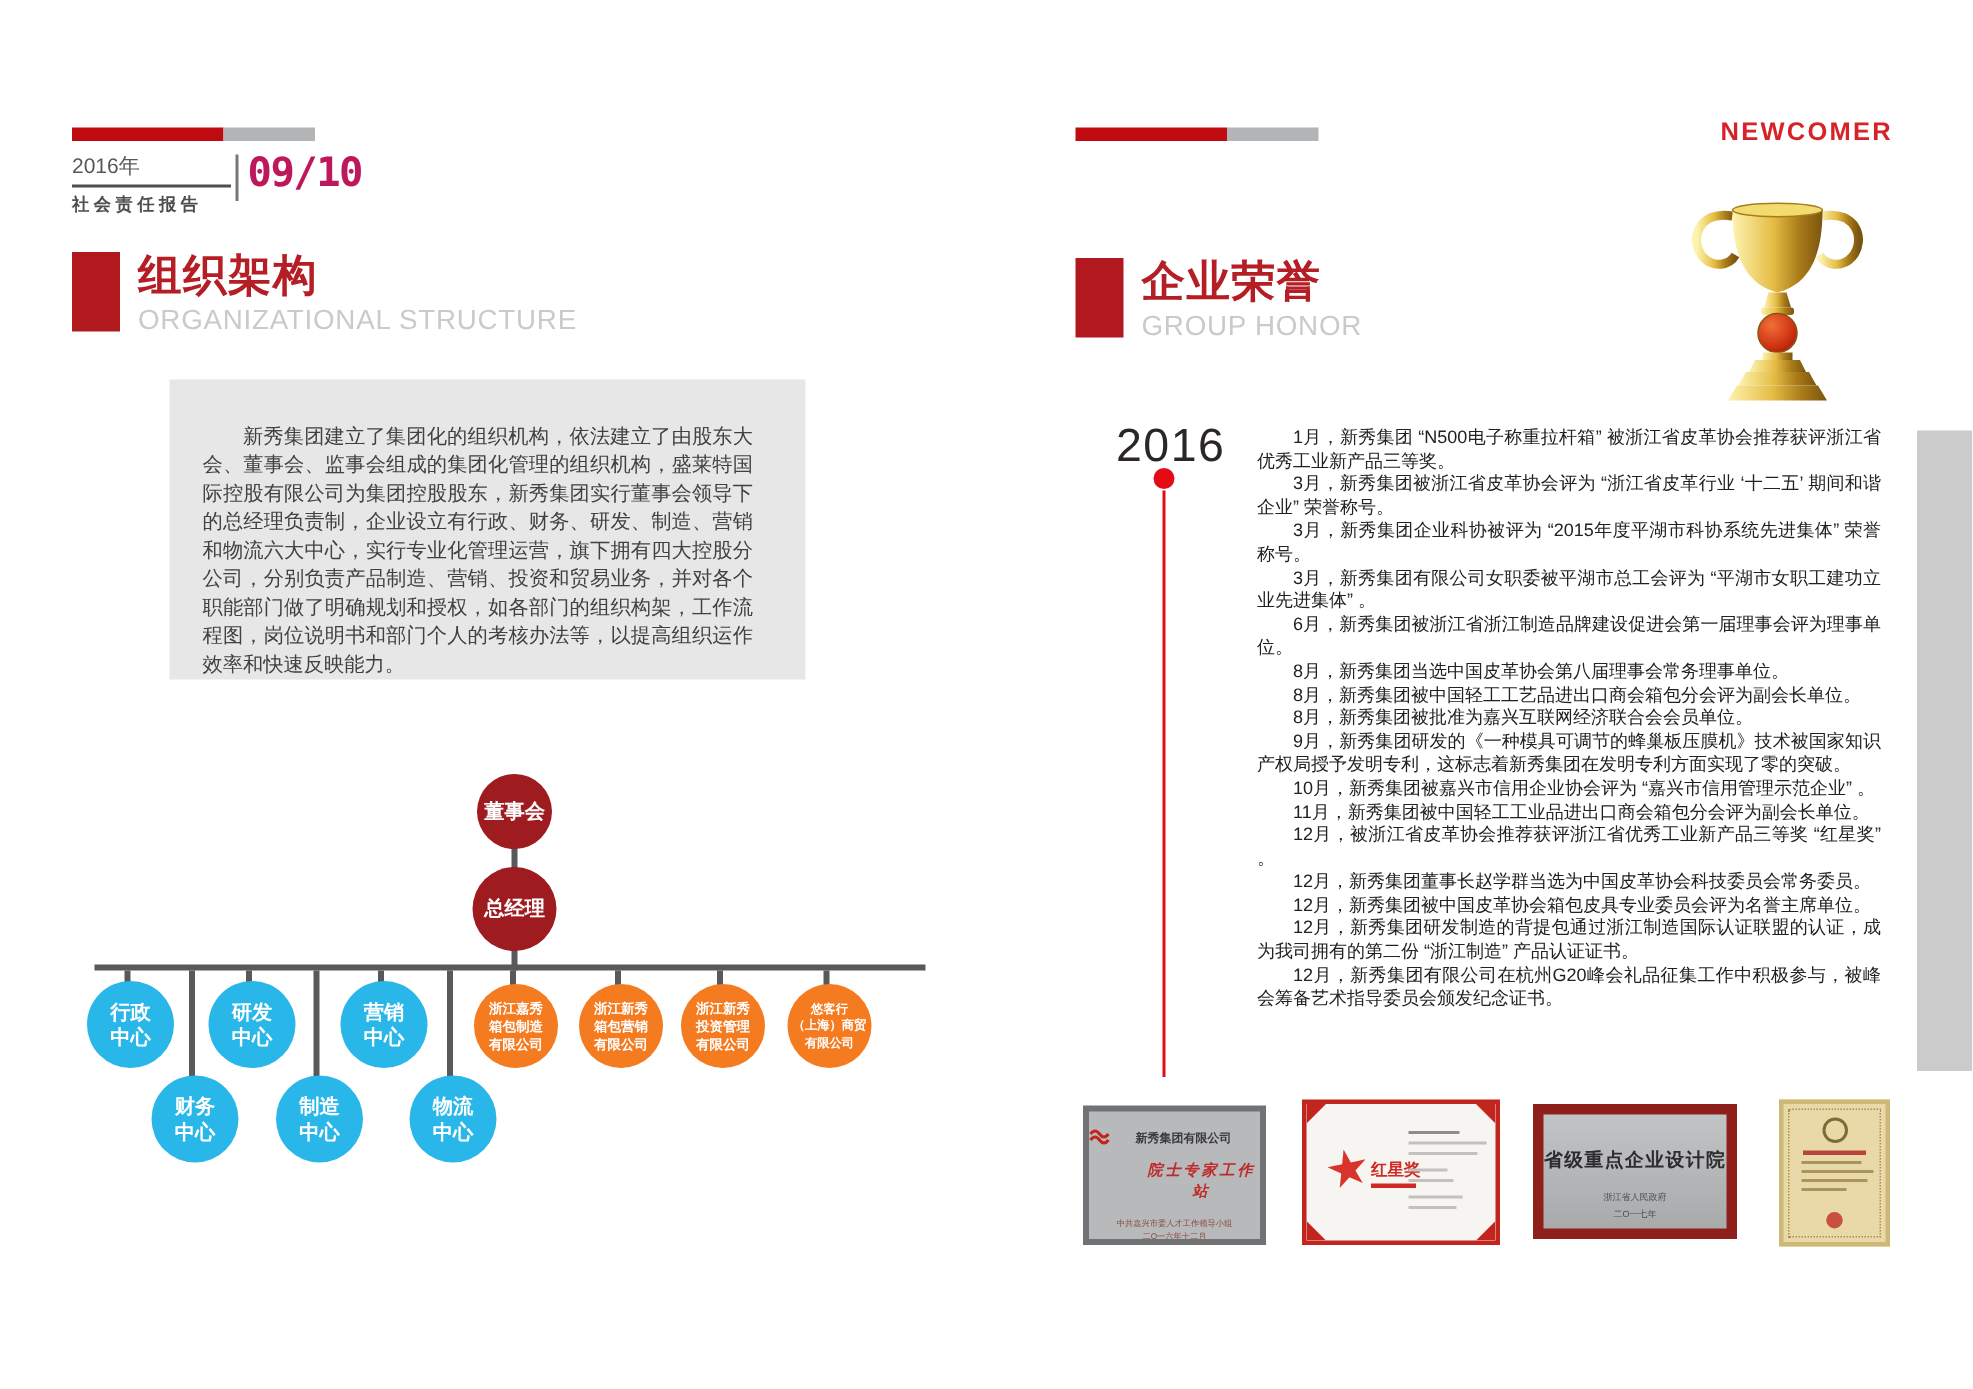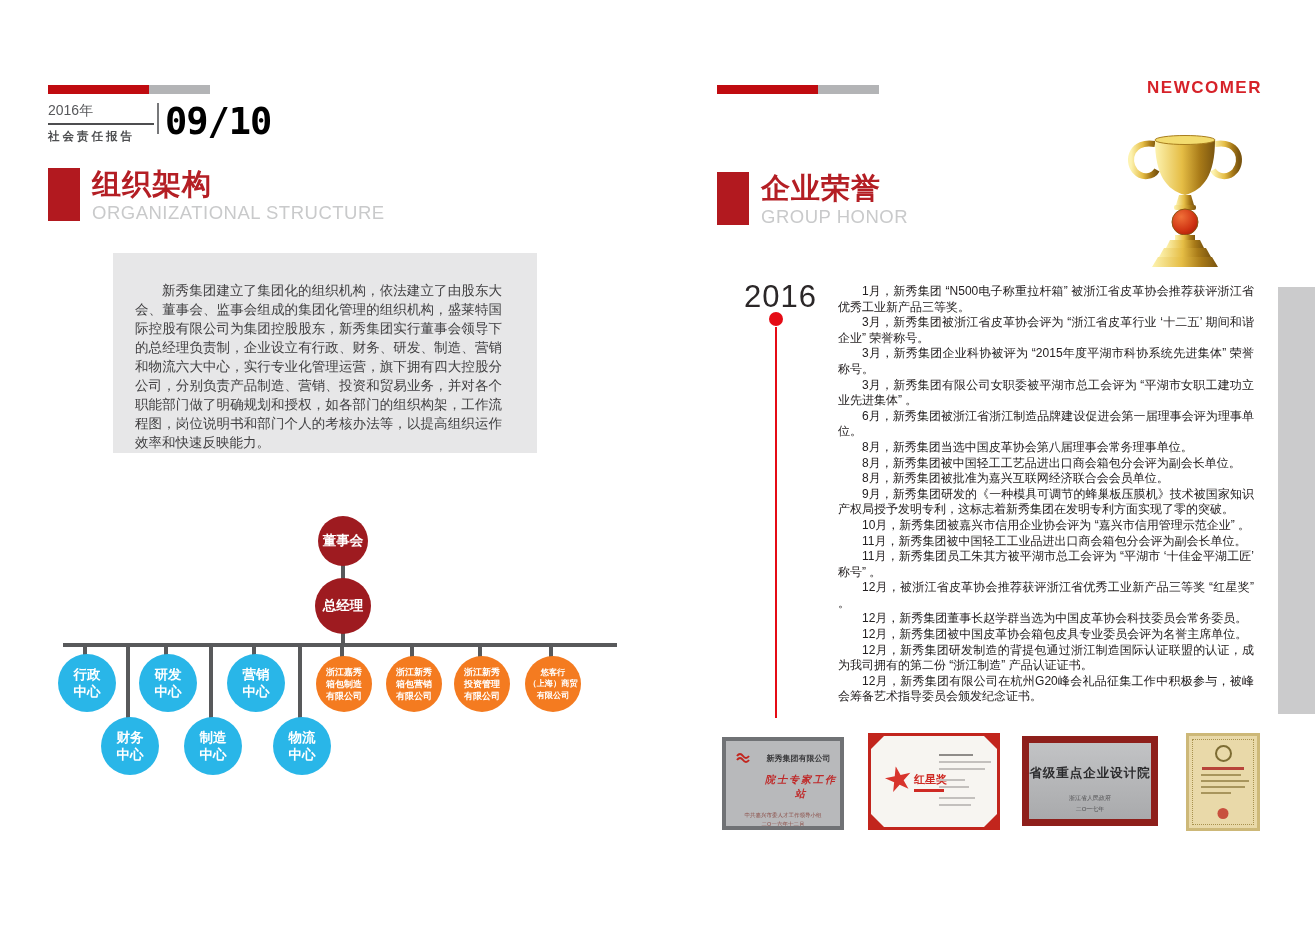--- a/index.html
+++ b/index.html
@@ -17,21 +17,21 @@
   .sec-cn{font-size:29px;font-weight:bold;color:#b41e24;line-height:32px;letter-spacing:1px;margin:0;}
   .sec-en{font-size:18.5px;color:#c9cacb;letter-spacing:0.5px;margin-top:2px;}
 
   
   .meta{position:absolute;left:48px;top:102px;}
   .meta-year{font-size:14px;color:#57585b;}
   .meta-rule{width:106px;height:2px;background:#4d4e50;margin:3px 0 4px 0;}
   .meta-report{font-size:11.5px;font-weight:bold;color:#4d4e50;letter-spacing:3px;}
   .meta-vline{position:absolute;left:157px;top:103px;width:2px;height:31px;background:#77787a;}
   .meta-page{position:absolute;left:165px;top:100px;font-family:"DejaVu Sans Mono","Liberation Mono",monospace;
-             font-size:37px;font-weight:bold;color:#000000;letter-spacing:-1px;}
+             font-size:27px;font-weight:bold;color:#be185d;letter-spacing:-1px;}
 
   
   .intro-box{position:absolute;left:113px;top:253px;width:424px;height:200px;background:#e7e7e8;}
   .intro-box p{margin:0;padding:28px 35px 0 22px;font-size:13.5px;line-height:19px;color:#414042;
                text-align:justify;text-indent:2em;}
 
   
   .node{position:absolute;border-radius:50%;display:flex;align-items:center;justify-content:center;
         text-align:center;color:#fff;font-weight:bold;white-space:pre-line;line-height:1.28;}
   .n-darkred{background:#9e1b20;font-size:13.5px;}
@@ -48,21 +48,21 @@
   .t-dot{position:absolute;left:769px;top:312px;width:14px;height:14px;border-radius:50%;background:#e50b15;}
   .t-line{position:absolute;left:775px;top:327px;width:2px;height:391px;background:#e50b15;}
   .honors{position:absolute;left:838px;top:284px;width:416px;color:#242021;}
   .honors p{margin:0;font-size:12px;line-height:15.6px;text-align:justify;text-indent:2em;}
   .side-strip{position:absolute;left:1278px;top:287px;width:37px;height:427px;background:#cbcbcc;}
 
   
   .cert{position:absolute;box-sizing:border-box;}
   .cert1{left:722px;top:737px;width:122px;height:93px;background:#707275;padding:4px;}
   .cert1-in{width:100%;height:100%;background:#b8b9bb;box-sizing:border-box;text-align:center;overflow:hidden;}
-  .cert1-row{display:flex;align-items:center;justify-content:center;gap:17px;margin-top:11px;}
+  .cert1-row{display:flex;align-items:center;gap:17px;margin-top:11px;}
   .cert1-co{font-size:8px;font-weight:bold;color:#3a3a3c;}
   .cert1-title{font-family:"DejaVu Serif","Liberation Serif",serif;font-style:italic;font-weight:bold;
                font-size:10px;color:#bf2a2a;letter-spacing:2px;margin-top:9px;margin-left:36px;}
   .cert1-sm{font-size:5.5px;color:#8a4a43;margin-top:11px;}
   .cert1-sm2{font-size:5.5px;color:#8a4a43;margin-top:2px;}
 
   .cert2{left:868px;top:733px;width:132px;height:97px;background:#f7f5f1;border:3px solid #c2251d;}
   .corner{position:absolute;width:13px;height:13px;background:#c2251d;}
   .c-tl{left:0;top:0;clip-path:polygon(0 0,100% 0,0 100%);}
   .c-tr{right:0;top:0;clip-path:polygon(0 0,100% 0,100% 100%);}
@@ -218,21 +218,20 @@
     <p>3月，新秀集团被浙江省皮革协会评为 “浙江省皮革行业 ‘十二五’ 期间和谐企业” 荣誉称号。</p>
     <p>3月，新秀集团企业科协被评为 “2015年度平湖市科协系统先进集体” 荣誉称号。</p>
     <p>3月，新秀集团有限公司女职委被平湖市总工会评为 “平湖市女职工建功立业先进集体” 。</p>
     <p>6月，新秀集团被浙江省浙江制造品牌建设促进会第一届理事会评为理事单位。</p>
     <p>8月，新秀集团当选中国皮革协会第八届理事会常务理事单位。</p>
     <p>8月，新秀集团被中国轻工工艺品进出口商会箱包分会评为副会长单位。</p>
     <p>8月，新秀集团被批准为嘉兴互联网经济联合会会员单位。</p>
     <p>9月，新秀集团研发的《一种模具可调节的蜂巢板压膜机》技术被国家知识产权局授予发明专利，这标志着新秀集团在发明专利方面实现了零的突破。</p>
     <p>10月，新秀集团被嘉兴市信用企业协会评为 “嘉兴市信用管理示范企业” 。</p>
     <p>11月，新秀集团被中国轻工工业品进出口商会箱包分会评为副会长单位。</p>
-    <p>11月，新秀集团员工朱其方被平湖市总工会评为 “平湖市 ‘十佳金平湖工匠’ 称号” 。</p>
     <p>12月，被浙江省皮革协会推荐获评浙江省优秀工业新产品三等奖 “红星奖” 。</p>
     <p>12月，新秀集团董事长赵学群当选为中国皮革协会科技委员会常务委员。</p>
     <p>12月，新秀集团被中国皮革协会箱包皮具专业委员会评为名誉主席单位。</p>
     <p>12月，新秀集团研发制造的背提包通过浙江制造国际认证联盟的认证，成为我司拥有的第二份 “浙江制造” 产品认证证书。</p>
     <p>12月，新秀集团有限公司在杭州G20峰会礼品征集工作中积极参与，被峰会筹备艺术指导委员会颁发纪念证书。</p>
   </div>
 
   <div class="side-strip"></div>
 
   <div class="cert cert1">

